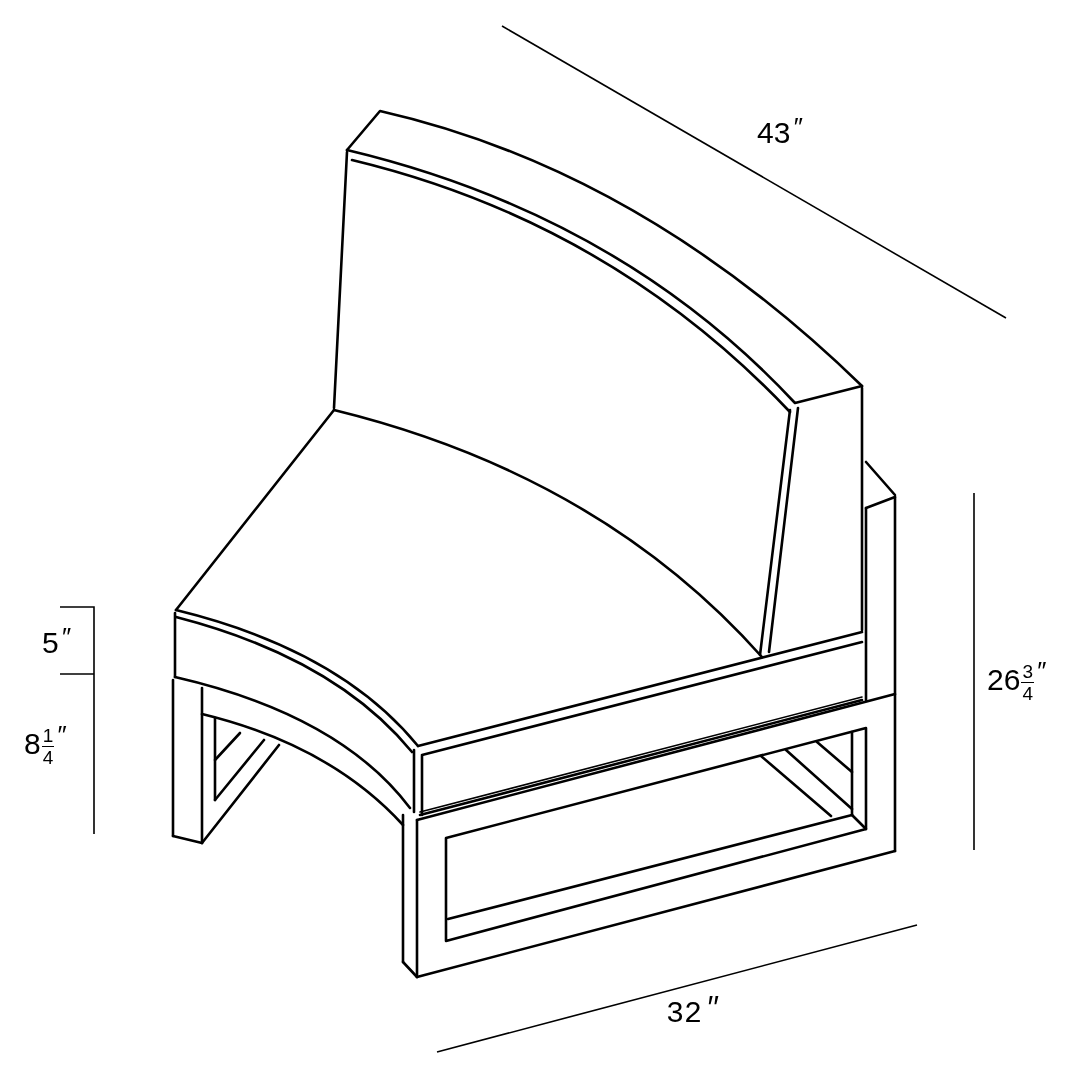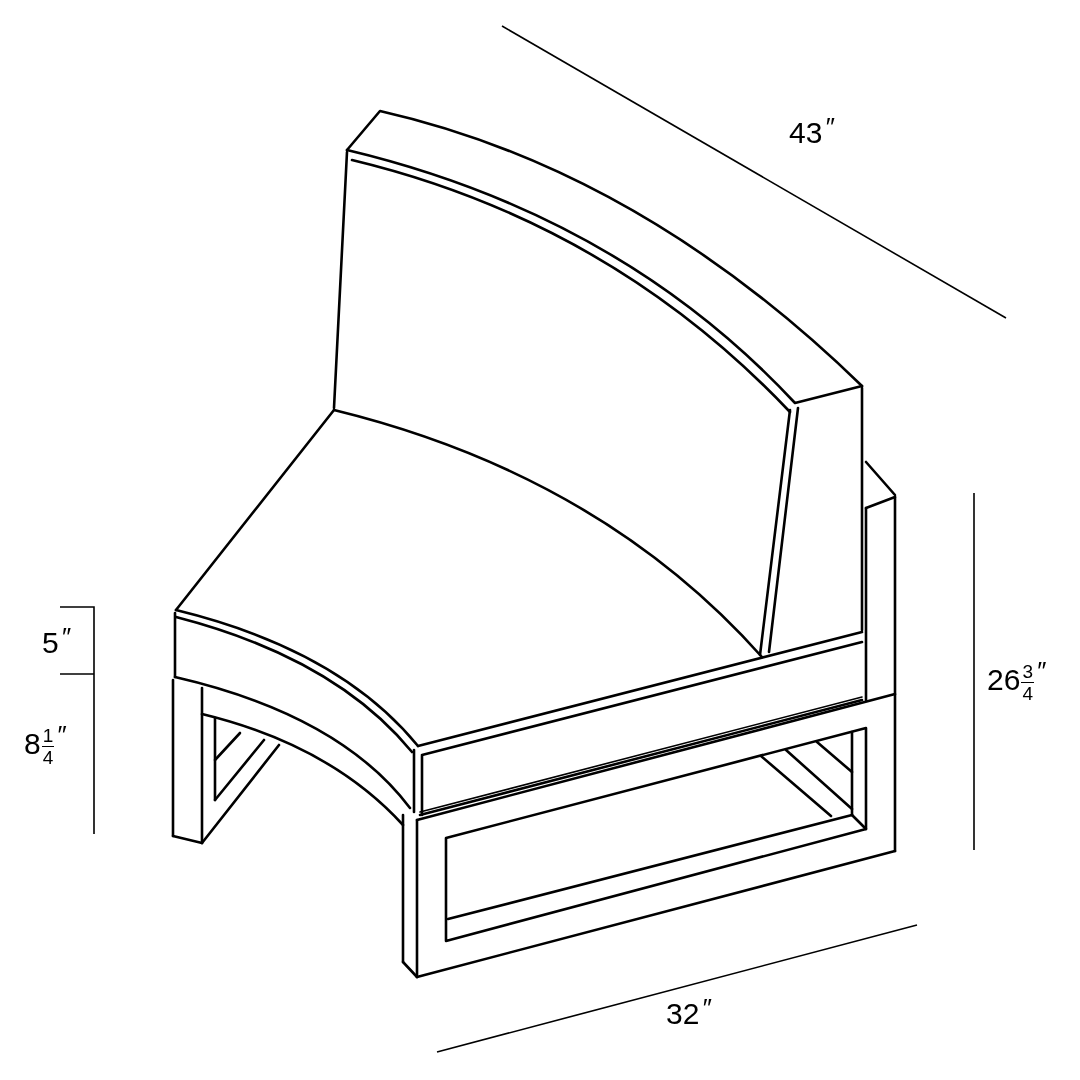--- a/index.html
+++ b/index.html
@@ -84,25 +84,25 @@
     <line class="ln" x1="786" y1="750" x2="852" y2="809"></line>
     <line class="ln" x1="817" y1="742" x2="852" y2="772"></line>
 
     <line class="ln" x1="866" y1="508" x2="866" y2="700"></line>
     <line class="ln" x1="866" y1="508" x2="895" y2="497"></line>
     <line class="ln" x1="866" y1="462" x2="895" y2="495"></line>
     <line class="ln-thin" x1="420" y1="812" x2="862" y2="697"></line>
   </g>
 </svg>
 
-<div class="label lbl-big" style="left:757px; top:118px;margin-left:32px;">
+<div class="label lbl-big" style="left:757px; top:118px;">
   <span>43</span><span class="inch">″</span>
 </div>
 
-<div class="label lbl-big" style="left:666px; top:999px;">
+<div class="label lbl-big" style="left:666px; top:999px;font-family:Liberation Mono, monospace;">
   <span>32</span><span class="inch">″</span>
 </div>
 
 <div class="label lbl-big" style="left:42px; top:628px;">
   <span>5</span><span class="inch">″</span>
 </div>
 
 <div class="label lbl-big" style="left:24px; top:726px;">
   <span>8</span><span class="frac">
       <span class="num">1</span>

